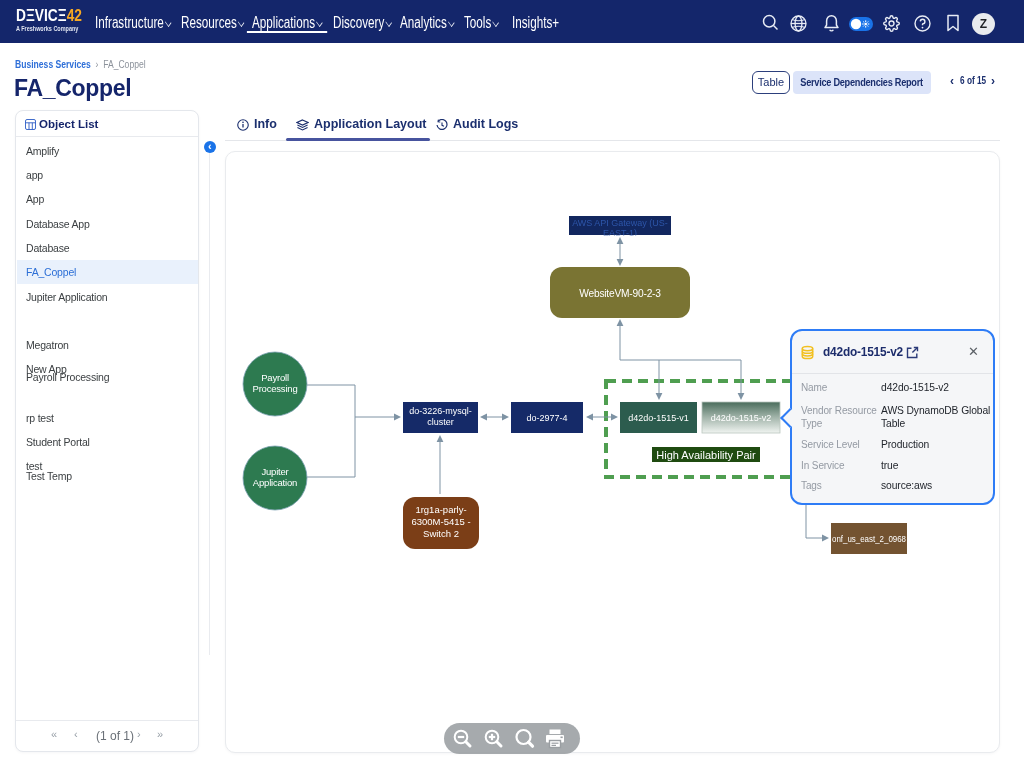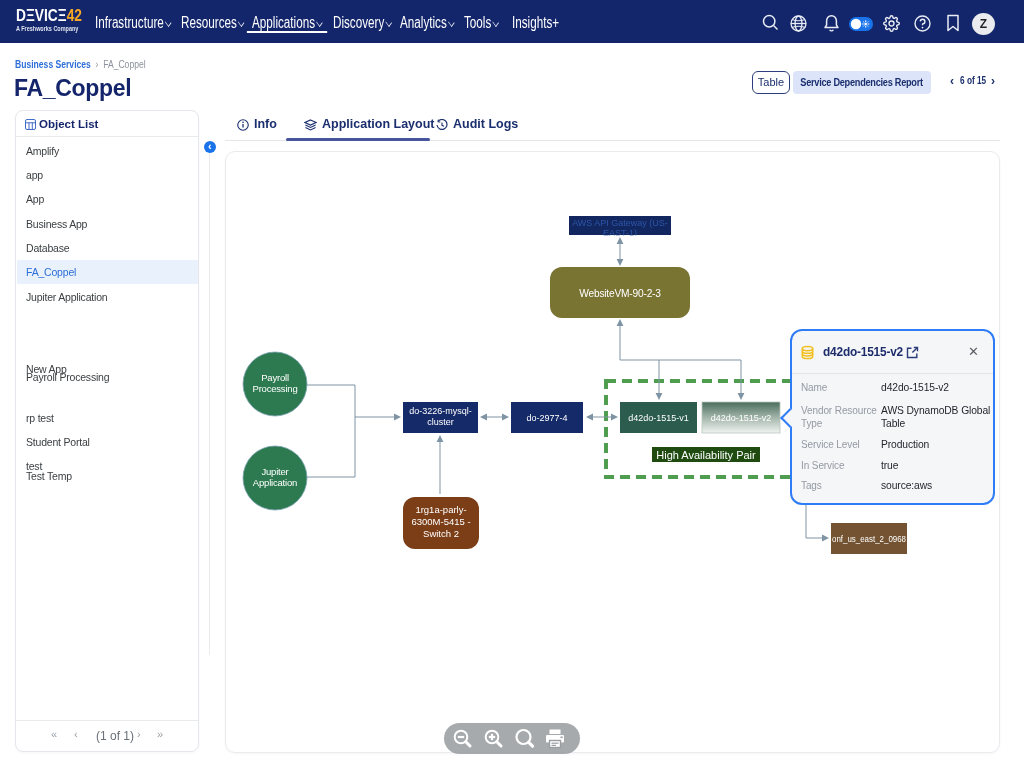--- a/index.html
+++ b/index.html
@@ -124,24 +124,25 @@
 <div class="side">
   <div class="hdr"><svg width="11" height="11" viewBox="0 0 11 11" style="margin-right:3px;vertical-align:-2px">
         <rect x="0.5" y="0.5" width="10" height="10" rx="1.5" fill="none" stroke="#2c5cc5" stroke-width="0.9"></rect>
         <line x1="0.5" y1="3.8" x2="10.5" y2="3.8" stroke="#2c5cc5" stroke-width="0.9"></line>
         <line x1="4" y1="3.8" x2="4" y2="10.5" stroke="#2c5cc5" stroke-width="0.9"></line>
         <line x1="7.3" y1="3.8" x2="7.3" y2="10.5" stroke="#2c5cc5" stroke-width="0.9"></line>
       </svg>Object List</div>
   <div class="sitem" style="top:28px">Amplify</div>
   <div class="sitem" style="top:52px">app</div>
   <div class="sitem" style="top:76px">App</div>
-  <div class="sitem" style="top:101px">Business App</div>
+  <div class="sitem" style="top:101px">Database App</div>
   <div class="sitem" style="top:125px">Database</div>
   <div class="sitem sel" style="top:149px">FA_Coppel</div>
   <div class="sitem" style="top:174px">Jupiter Application</div>
+  <div class="sitem" style="top:222px">Megatron</div>
   <div class="sitem" style="top:246px">New App</div>
   <div class="sitem" style="top:254px">Payroll Processing</div>
   <div class="sitem" style="top:295px">rp test</div>
   <div class="sitem" style="top:319px">Student Portal</div>
   <div class="sitem" style="top:343px">test</div>
   <div class="sitem" style="top:353px">Test Temp</div>
   <div class="sfoot">
     <span style="position:absolute;left:35px;top:7px;letter-spacing:-1px">«</span>
     <span style="position:absolute;left:58px;top:7px">‹</span>
     <span style="position:absolute;left:80px;top:8px;color:#6a7077;font-size:12px">(1 of 1)</span>
@@ -151,21 +152,21 @@
 </div>
 <div class="collapse">‹</div>
 <div class="vdiv"></div>
 
 <div class="tabs">
   <div class="tab" style="left:12px"><svg width="12" height="12" viewBox="0 0 13 13">
         <circle cx="6.5" cy="6.5" r="5.7" fill="none" stroke="#1b2f6e" stroke-width="1.2"></circle>
         <line x1="6.5" y1="5.5" x2="6.5" y2="9.3" stroke="#1b2f6e" stroke-width="1.4"></line>
         <circle cx="6.5" cy="3.6" r="0.9" fill="#1b2f6e"></circle>
       </svg>Info</div>
-  <div class="tab" style="left:79px"><svg width="13" height="12" viewBox="0 0 14 13">
+  <div class="tab" style="left:71px"><svg width="13" height="12" viewBox="0 0 14 13">
         <path d="M7 1 L13 3.8 L7 6.6 L1 3.8 Z" fill="none" stroke="#1b2f6e" stroke-width="1.2"></path>
         <path d="M1.5 6.6 L7 9.2 L12.5 6.6" fill="none" stroke="#1b2f6e" stroke-width="1.2"></path>
         <path d="M1.5 9.2 L7 11.8 L12.5 9.2" fill="none" stroke="#1b2f6e" stroke-width="1.2"></path>
       </svg>Application Layout</div>
   <div class="tab" style="left:211px"><svg width="12" height="12" viewBox="0 0 13 13">
         <path d="M2.2 2.6 A5.4 5.4 0 1 1 1.1 6.5" fill="none" stroke="#1b2f6e" stroke-width="1.3"></path>
         <path d="M2.6 0.6 L2.2 3 L4.6 3.2" fill="none" stroke="#1b2f6e" stroke-width="1.1"></path>
         <path d="M6.5 3.8 L6.5 6.8 L8.6 7.8" fill="none" stroke="#1b2f6e" stroke-width="1.2"></path>
       </svg>Audit Logs</div>
   <div class="tabline"></div>

